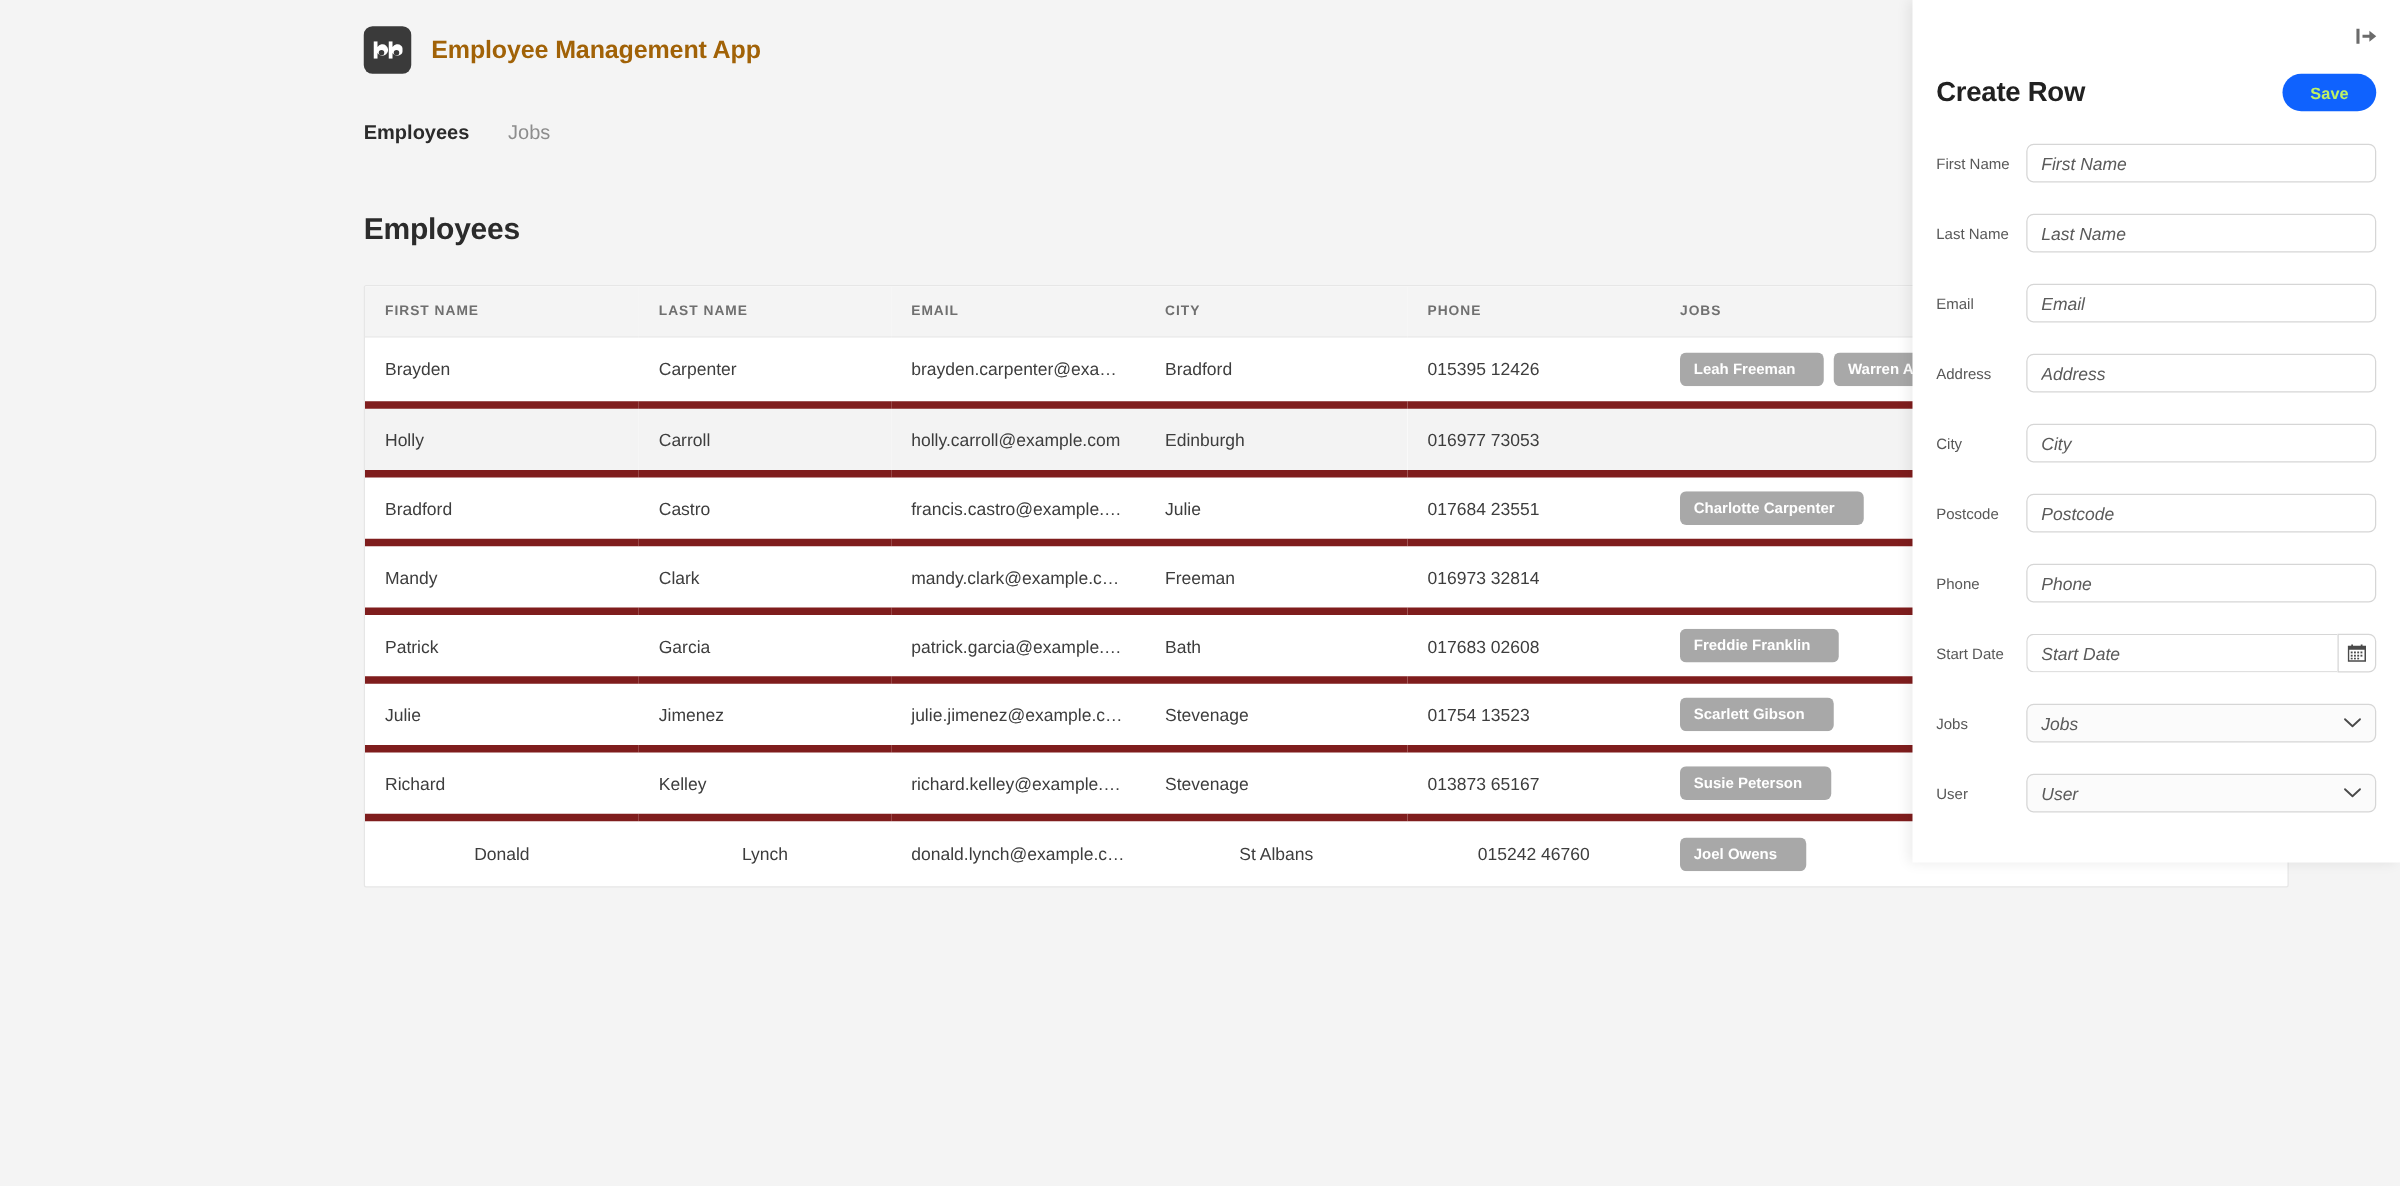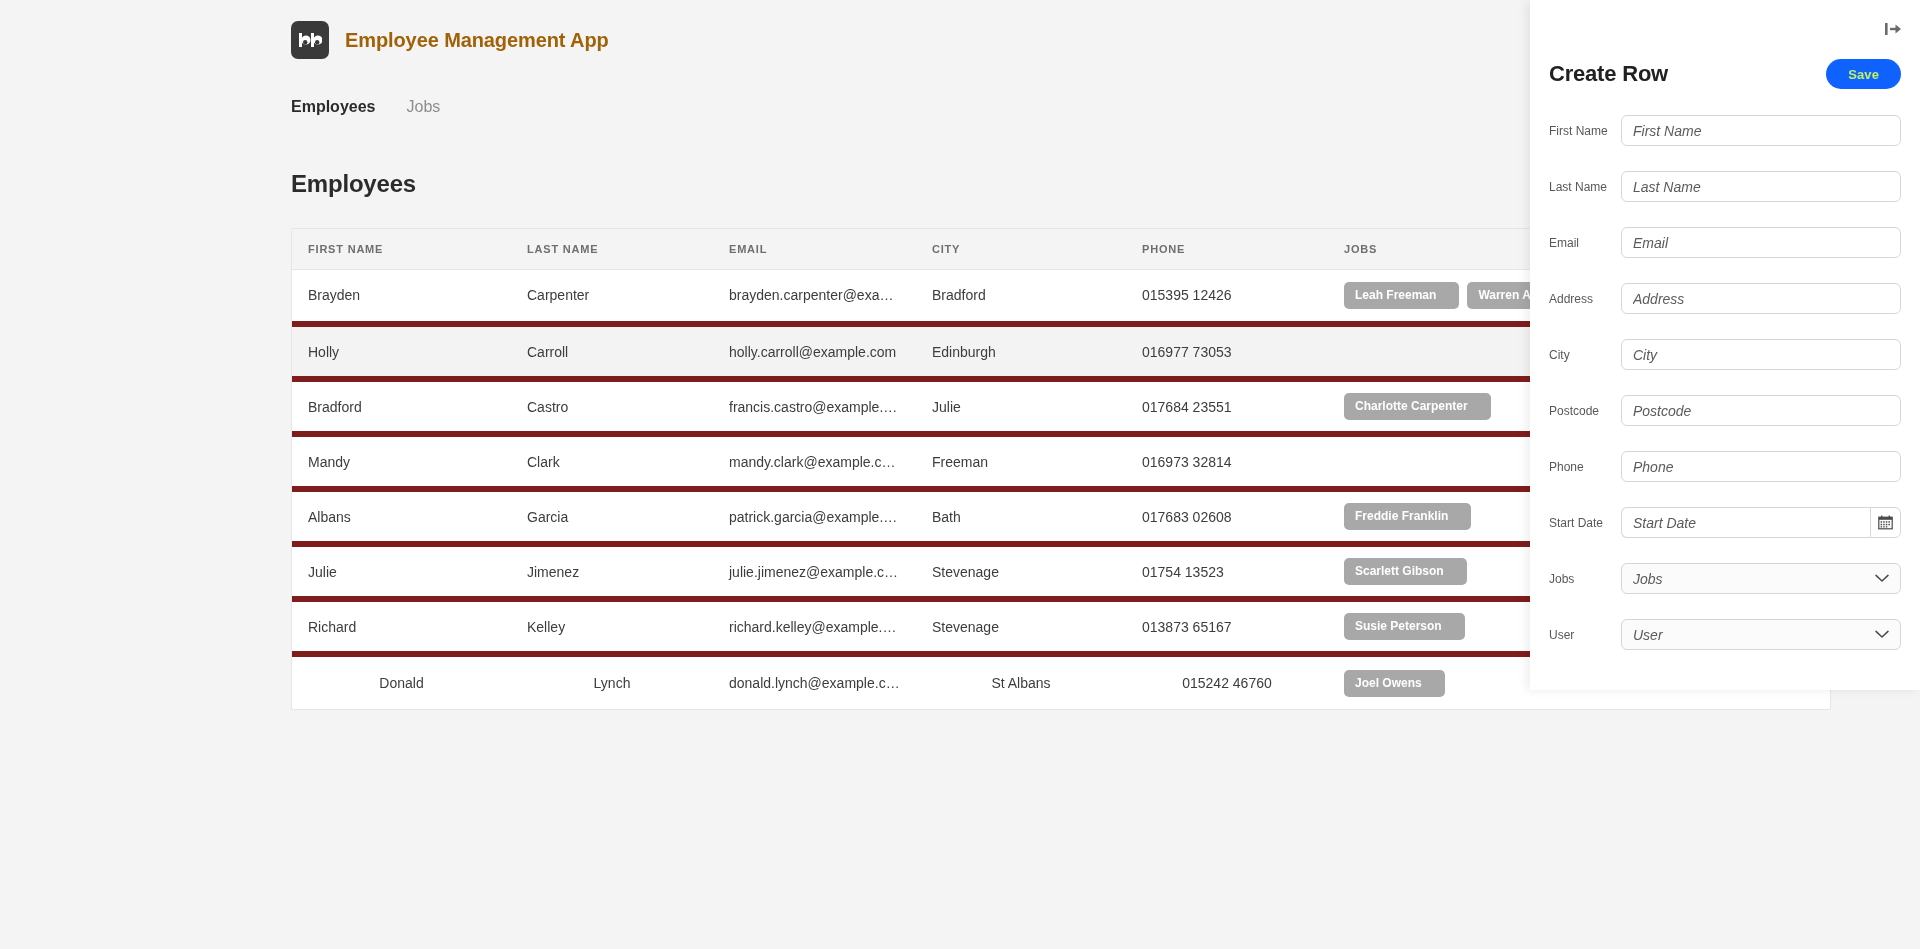--- a/index.html
+++ b/index.html
@@ -371,21 +371,21 @@
           <td>Mandy</td>
           <td>Clark</td>
           <td class="cell-email">mandy.clark@example.com</td>
           <td>Freeman</td>
           <td>016973 32814</td>
           <td>
             <div class="badge-wrap"></div>
           </td>
         </tr>
         <tr>
-          <td>Albans</td>
+          <td>Patrick</td>
           <td>Garcia</td>
           <td class="cell-email">patrick.garcia@example.com</td>
           <td>Bath</td>
           <td>017683 02608</td>
           <td>
             <div class="badge-wrap">
               <span class="badge">Freddie Franklin</span>
             </div>
           </td>
         </tr>

